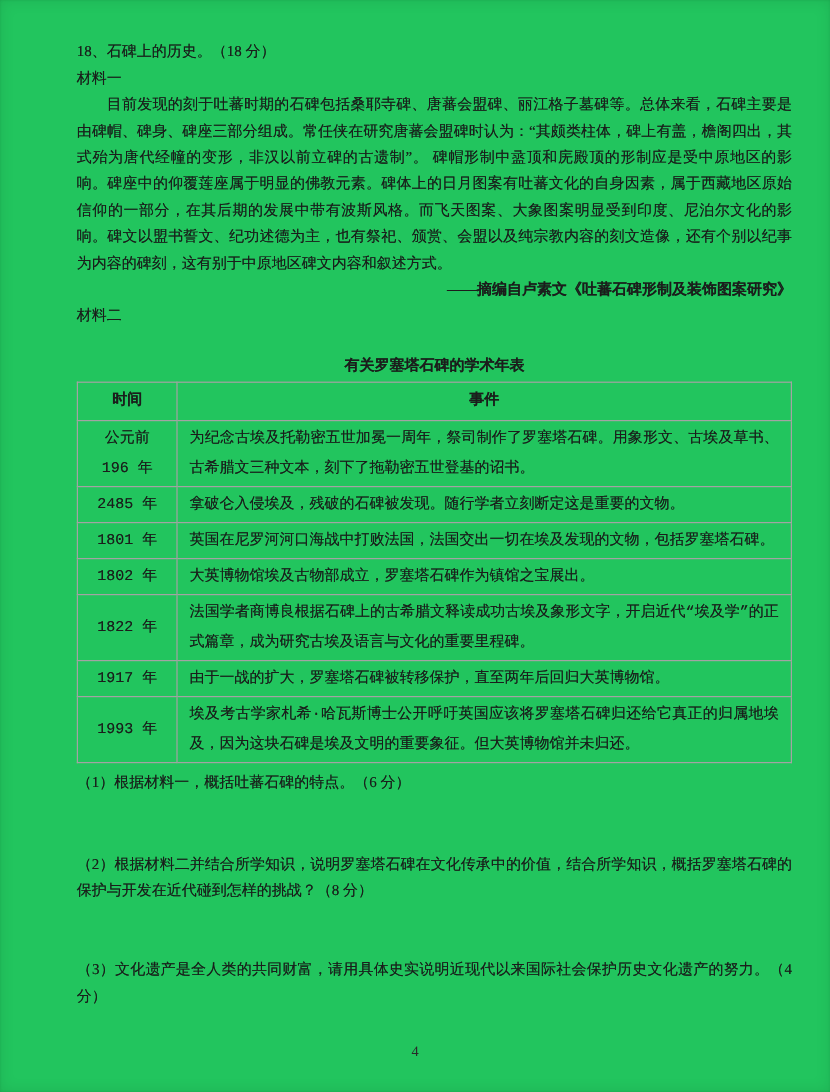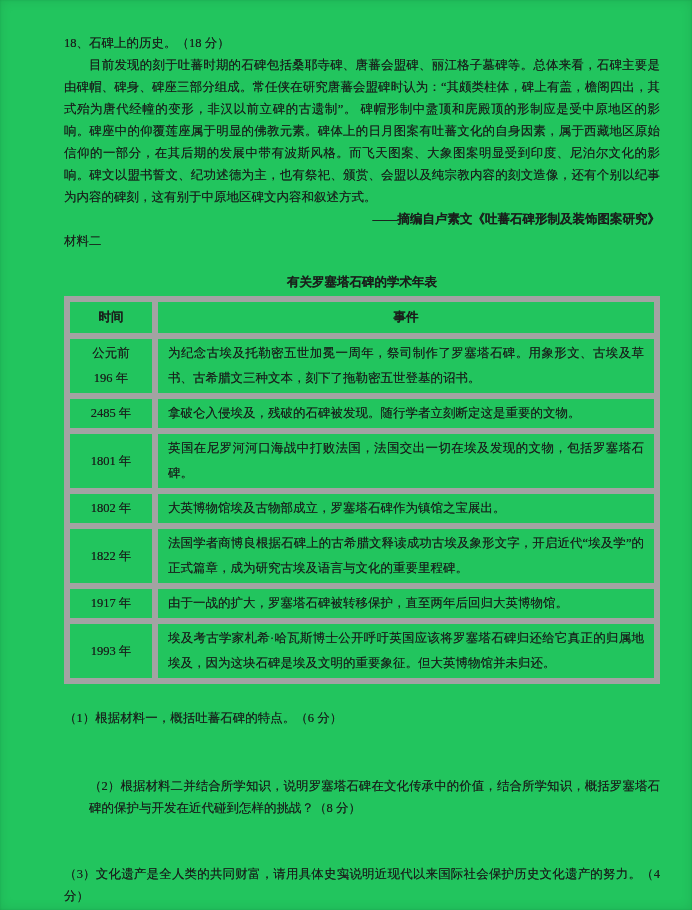--- a/index.html
+++ b/index.html
@@ -44,62 +44,64 @@
     margin-top: 19px;
   }
   table.chronology {
     width: 100%;
     border-collapse: collapse;
     margin-top: 3px;
     table-layout: fixed;
   }
   table.chronology th,
   table.chronology td {
-    border: 6px solid #a3a3a3;
+    border: 1px solid #a3a3a3;
     line-height: 25px;
     padding: 2px 10px;
     vertical-align: middle;
+    font-family: Liberation Mono, monospace;
   }
   table.chronology th {
     font-weight: 600;
     text-align: center;
     padding: 3px 4px;
   }
   .col-time { width: 74px; }
   td.time {
     text-align: center;
     white-space: pre-line;
     padding: 2px 2px;
     border-radius: 21px;
   }
   td.event {
     text-align: justify;
   }
   .question { text-align: justify; }
-  .q1 { margin-top: 23px; }
-  .q2 { margin-top: 46px; margin-left: 25px; }
+  .q1 { margin-top: 5px; }
+  .q2 { margin-top: 46px; }
   .q3 { margin-top: 44px; }
   .page-number {
     position: absolute;
     bottom: 26px;
     left: 0;
     width: 100%;
     text-align: center;
     font-size: 12px;
     color: #2a2a2a;
   }
 </style>
 </head>
 <body>
 
 <div class="page">
   <div class="content">
 
     <div class="q-title">18、石碑上的历史。（18 分）</div>
 
+    <div class="mat-label">材料一</div>
     <p class="mat-text">目前发现的刻于吐蕃时期的石碑包括桑耶寺碑、唐蕃会盟碑、丽江格子墓碑等。总体来看，石碑主要是由碑帽、碑身、碑座三部分组成。常任侠在研究唐蕃会盟碑时认为：“其颇类柱体，碑上有盖，檐阁四出，其式殆为唐代经幢的变形，非汉以前立碑的古遗制”。 碑帽形制中盝顶和庑殿顶的形制应是受中原地区的影响。碑座中的仰覆莲座属于明显的佛教元素。碑体上的日月图案有吐蕃文化的自身因素，属于西藏地区原始信仰的一部分，在其后期的发展中带有波斯风格。而飞天图案、大象图案明显受到印度、尼泊尔文化的影响。碑文以盟书誓文、纪功述德为主，也有祭祀、颁赏、会盟以及纯宗教内容的刻文造像，还有个别以纪事为内容的碑刻，这有别于中原地区碑文内容和叙述方式。</p>
     <div class="source">——摘编自卢素文《吐蕃石碑形制及装饰图案研究》</div>
 
     <div class="mat-label">材料二</div>
     <div class="table-title">有关罗塞塔石碑的学术年表</div>
 
     <table class="chronology">
       <thead>
         <tr>
           <th class="col-time">时间</th>

